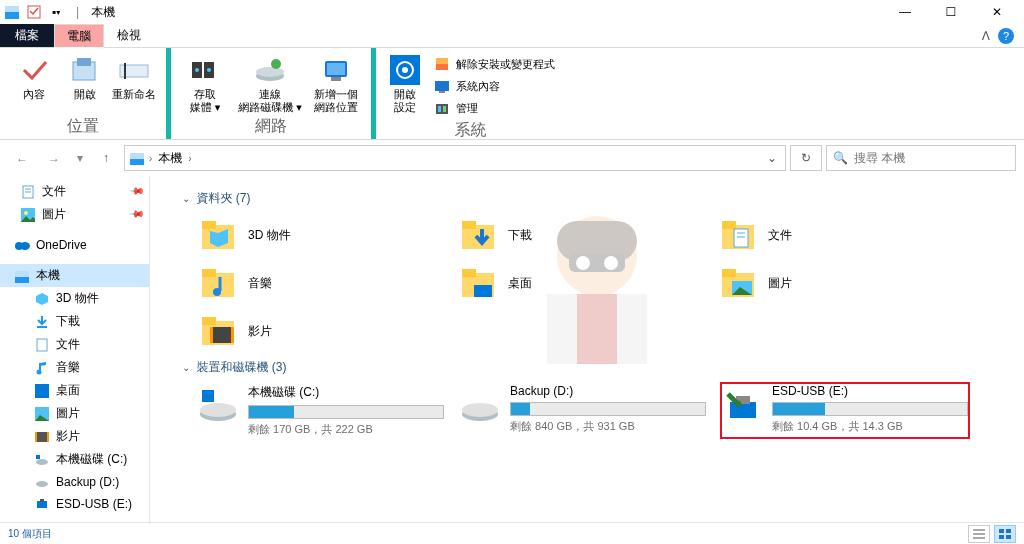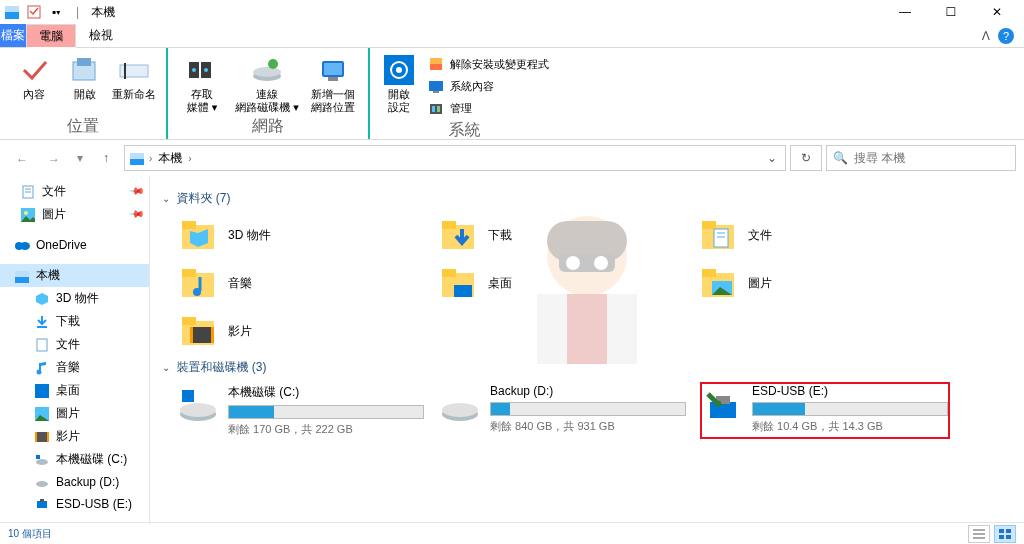--- a/index.html
+++ b/index.html
@@ -10,28 +10,28 @@
 .titlebar .qat { display: flex; align-items: center; gap: 6px; }
 .titlebar .qat .icn { width: 16px; height: 16px; display: flex; align-items: center; justify-content: center; }
 .titlebar .sep { color: #888; margin: 0 6px; }
 .titlebar .title { color: #000; }
 .winctrl { margin-left: auto; display: flex; }
 .winctrl div { width: 46px; height: 24px; display: flex; align-items: center; justify-content: center; }
 
 
 .ribtabs { height: 24px; display: flex; align-items: stretch; border-bottom: 1px solid #dadada; }
 .ribtabs .tab { padding: 0 12px; display: flex; align-items: center; cursor: pointer; border: 1px solid transparent; position: relative; }
-.ribtabs .tab.file { background: #3b82f6; color: #fff; padding: 0 0; }
+.ribtabs .tab.file { background: #0f172a; color: #fff; padding: 0 14px; }
 .ribtabs .tab.active { border: 1px solid #dadada; border-bottom: 1px solid #fff; background: #fca5a5; margin-bottom: -1px; }
 .ribtabs .rightside { margin-left: auto; display: flex; align-items: center; gap: 8px; padding-right: 10px; }
 .help-circle { width: 16px; height: 16px; border-radius: 50%; background: #1e88e5; color: #fff; display: flex; align-items: center; justify-content: center; font-size: 11px; }
 
 
 .ribbody { height: 92px; display: flex; border-bottom: 1px solid #dadada; background: #fff; }
-.ribgroup { border-right: 2px solid #14b8a6; padding: 2px 6px 0 6px; display: flex; flex-direction: column; }
+.ribgroup { border-right: 5px solid #14b8a6; padding: 2px 6px 0 6px; display: flex; flex-direction: column; }
 .ribgroup .row { display: flex; gap: 2px; flex: 1; }
 .ribgroup .glabel { text-align: center; color: #666; font-size: 16px; padding: 2px 0; }
 .bigbtn { width: 56px; display: flex; flex-direction: column; align-items: center; justify-content: flex-start; padding-top: 4px; gap: 2px; }
 .bigbtn .bicon { width: 32px; height: 32px; display: flex; align-items: center; justify-content: center; font-size: 24px; }
 .bigbtn .blbl { text-align: center; font-size: 11px; line-height: 13px; }
 .smallbtns { display: flex; flex-direction: column; gap: 2px; padding-top: 4px; }
 .smallbtn { display: flex; align-items: center; gap: 6px; padding: 2px 4px; font-size: 11px; }
 .smallbtn .sicon { width: 16px; height: 16px; }
 
 
@@ -39,21 +39,21 @@
 .navbtn { width: 28px; height: 24px; display: flex; align-items: center; justify-content: center; color: #888; }
 .navbtn.enabled { color: #555; }
 .addr { flex: 1; height: 26px; border: 1px solid #ccc; display: flex; align-items: center; padding: 0 4px; gap: 4px; }
 .addr .crumb { padding: 0 2px; }
 .addr .chev { color: #666; font-size: 10px;}
 .addrend { margin-left: auto; display: flex; align-items: center; gap: 8px; padding-right: 4px;}
 .refreshbox { width: 32px; height: 26px; border: 1px solid #ccc; display: flex; align-items: center; justify-content: center; color: #555; }
 .searchbox { width: 190px; height: 26px; border: 1px solid #ccc; display: flex; align-items: center; padding: 0 6px; gap: 6px; color: #777; }
 
 
-.main { display: flex; height: 348px; }
+.main { display: flex; height: 348px; gap: 20px; }
 .navpane { width: 150px; border-right: 1px solid #e5e5e5; overflow: hidden; padding-top: 4px; position: relative;}
 .navitem { display: flex; align-items: center; gap: 6px; padding: 3px 6px 3px 20px; font-size: 12px; }
 .navitem.sel { background: #cce8ff; }
 .navitem .nicon { width: 16px; height: 16px; display:flex; align-items:center; justify-content:center;}
 .navitem .pin { margin-left: auto; color: #888; font-size: 10px; transform: rotate(45deg);}
 .navitem.indent { padding-left: 34px; }
 .navsep { height: 8px; }
 
 .content { flex: 1; overflow: auto; padding: 8px 12px; position: relative;}
 .grouphdr { display: flex; align-items: center; gap: 6px; color: #26537c; padding: 6px 0; }

